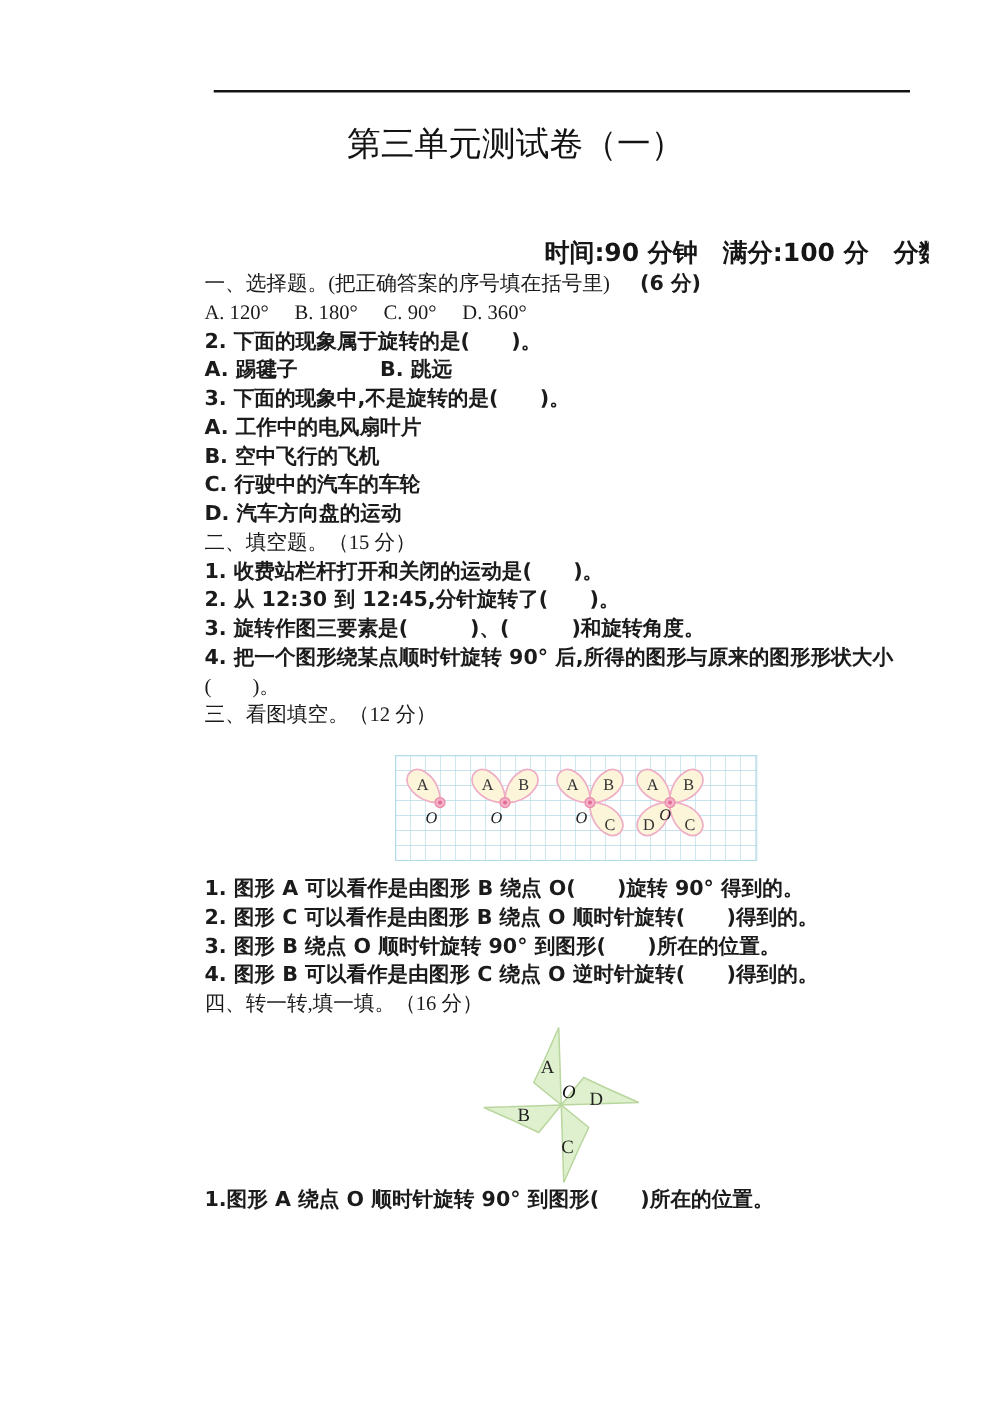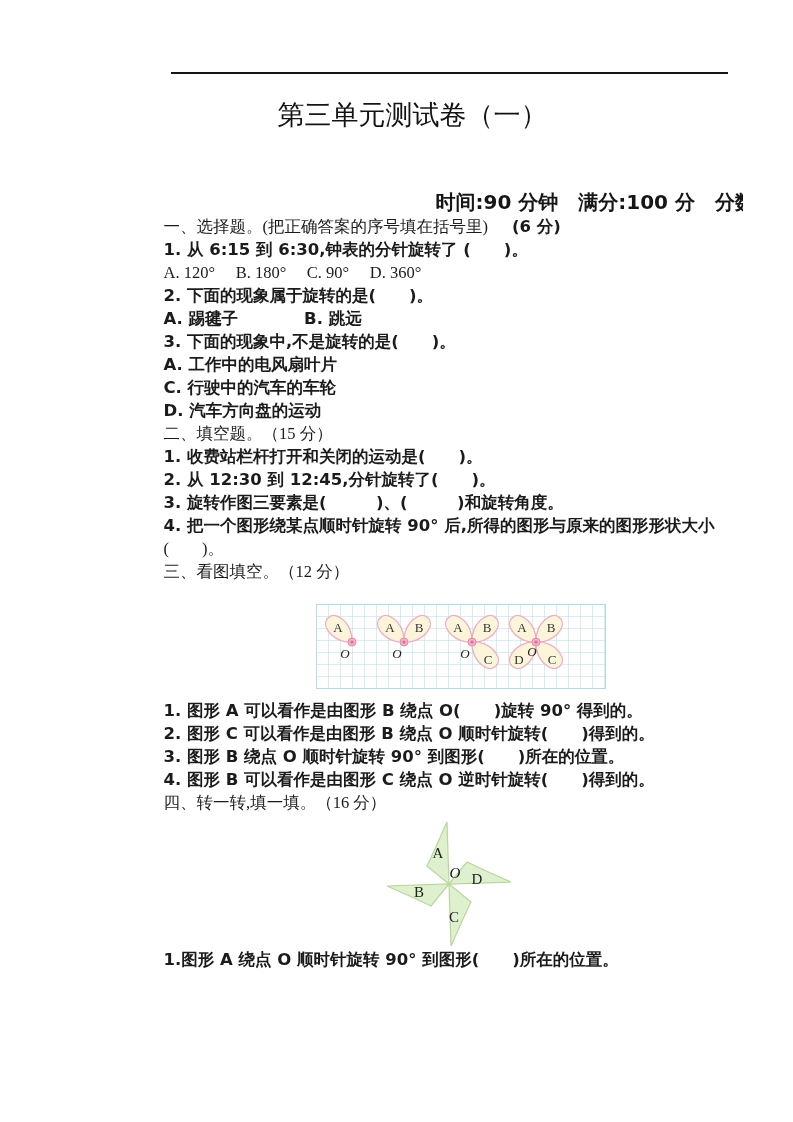--- a/index.html
+++ b/index.html
@@ -48,26 +48,26 @@
   <div class="title">第三单元测试卷（一）</div>
 
   <div class="meta">
     <span class="mitem">时间:90 分钟</span>
     <span class="mitem">满分:100 分</span>
     <span>分数:</span><span class="blank"></span>
   </div>
 
   <div class="body">
     <div class="line song"><span>一、选择题。(把正确答案的序号填在括号里)</span><span class="pts">(6 分)</span></div>
-    <div class="line hei">1. 从 6:15 到 6:30,钟表的分针旋转了 (　　)。</div>
     <div class="line song">A. 120°　 B. 180°　 C. 90°　 D. 360°</div>
     <div class="line hei">2. 下面的现象属于旋转的是(　　)。</div>
     <div class="line hei">A. 踢毽子　　　　B. 跳远</div>
     <div class="line hei">3. 下面的现象中,不是旋转的是(　　)。</div>
     <div class="line hei">A. 工作中的电风扇叶片</div>
+    <div class="line hei">B. 空中飞行的飞机</div>
     <div class="line hei">C. 行驶中的汽车的车轮</div>
     <div class="line hei">D. 汽车方向盘的运动</div>
 
     <div class="line song">二、填空题。（15 分）</div>
     <div class="line hei">1. 收费站栏杆打开和关闭的运动是(　　)。</div>
     <div class="line hei">2. 从 12:30 到 12:45,分针旋转了(　　)。</div>
     <div class="line hei">3. 旋转作图三要素是(　　　)、(　　　)和旋转角度。</div>
     <div class="line hei">4. 把一个图形绕某点顺时针旋转 90° 后,所得的图形与原来的图形形状大小</div>
     <div class="line song">(　　)。</div>
 

